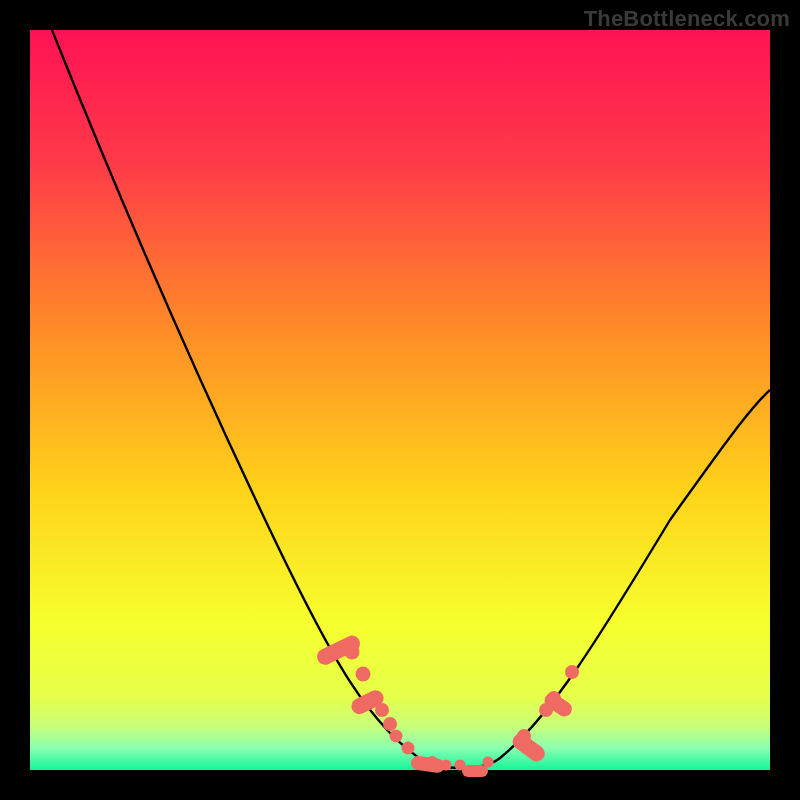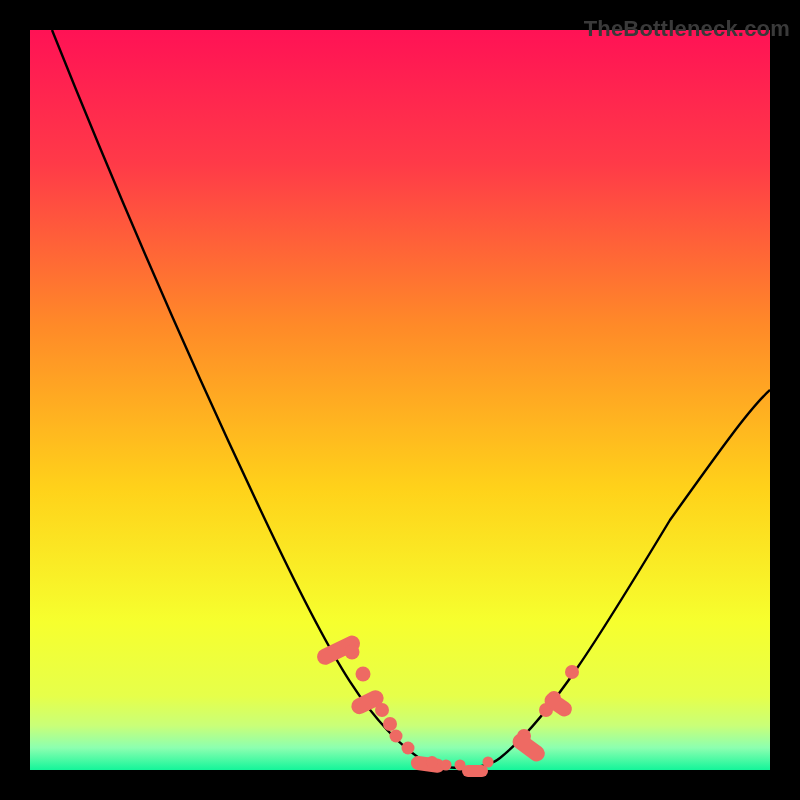--- a/index.html
+++ b/index.html
@@ -6,21 +6,21 @@
   body {
     width: 800px;
     height: 800px;
     background: #000;
     position: relative;
     overflow: hidden;
     font-family: Arial, Helvetica, sans-serif;
   }
   .watermark {
     position: absolute;
-    top: 16px;
+    top: 6px;
     right: 10px;
     color: #3a3a3a;
     font-size: 22px;
     font-weight: bold;
     z-index: 10;
     letter-spacing: 0.2px;
     text-align: center;
   }
   .frame {
     position: absolute;

